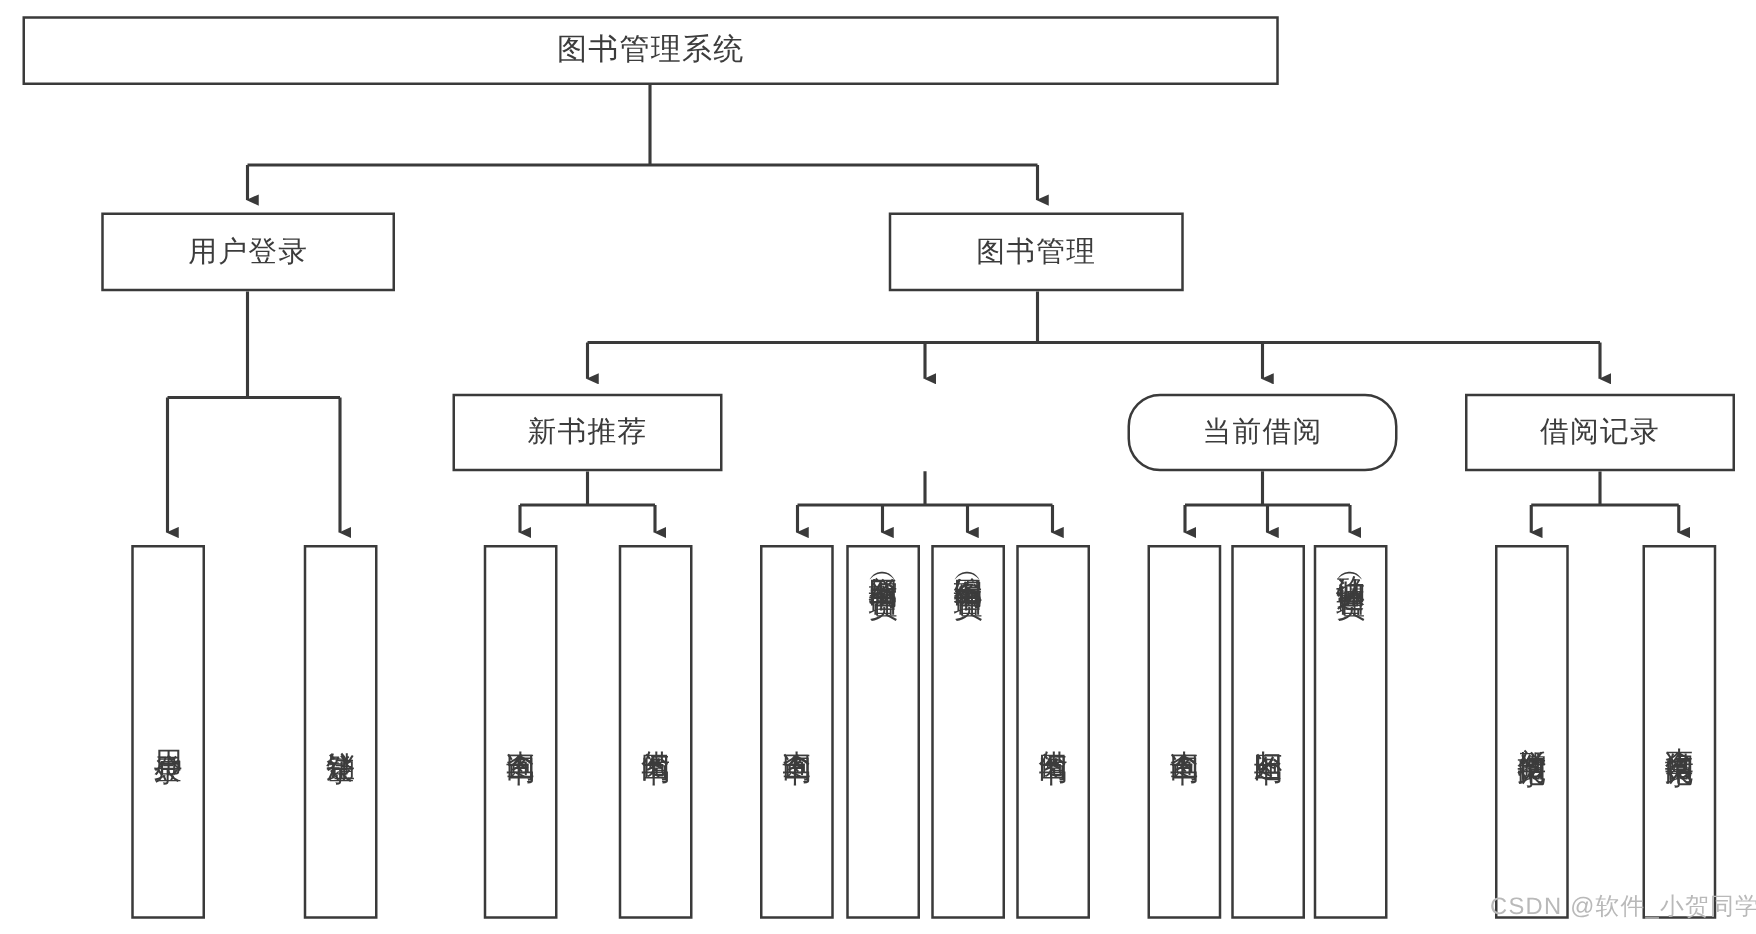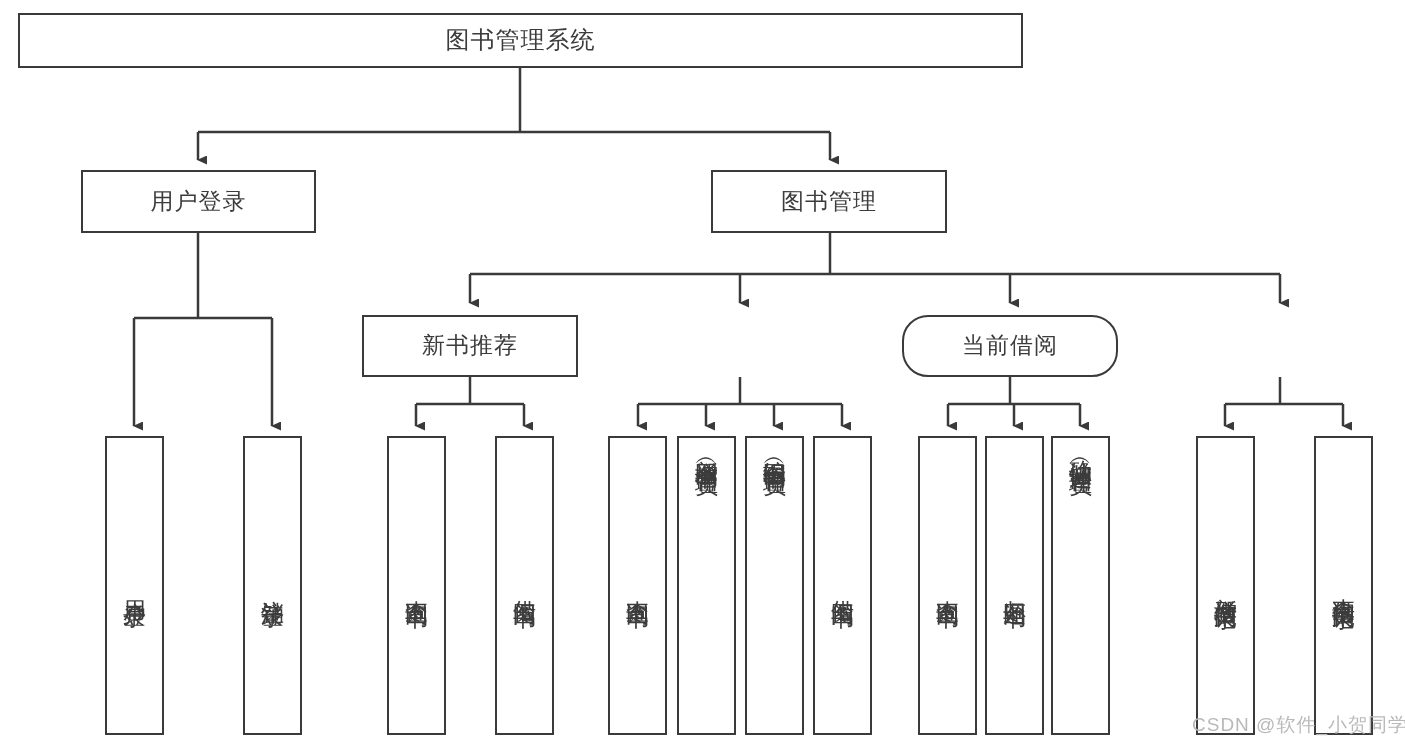--- a/index.html
+++ b/index.html
@@ -141,20 +141,23 @@
   <div class="node node-h" style="left:711px; top:170px; width:236px; height:63px;">
     <span>图书管理</span>
   </div>
 
   <div class="node node-h" style="left:362px; top:315px; width:216px; height:62px;">
     <span>新书推荐</span>
   </div>
   <div class="node node-h" style="left:902px; top:315px; width:216px; height:62px;border-radius:26px;">
     <span>当前借阅</span>
   </div>
+  <div class="node node-h" style="left:1172px; top:315px; width:216px; height:62px;">
+    <span>借阅记录</span>
+  </div>
 
   <div class="node node-v center-mode" style="left:105px; top:436px; width:59px; height:299px;">
     <span class="vtext">用户登录</span>
   </div>
   <div class="node node-v center-mode" style="left:243px; top:436px; width:59px; height:299px;">
     <span class="vtext">注销登录</span>
   </div>
 
   <div class="node node-v center-mode" style="left:387px; top:436px; width:59px; height:299px;">
     <span class="vtext">查询图书</span>

